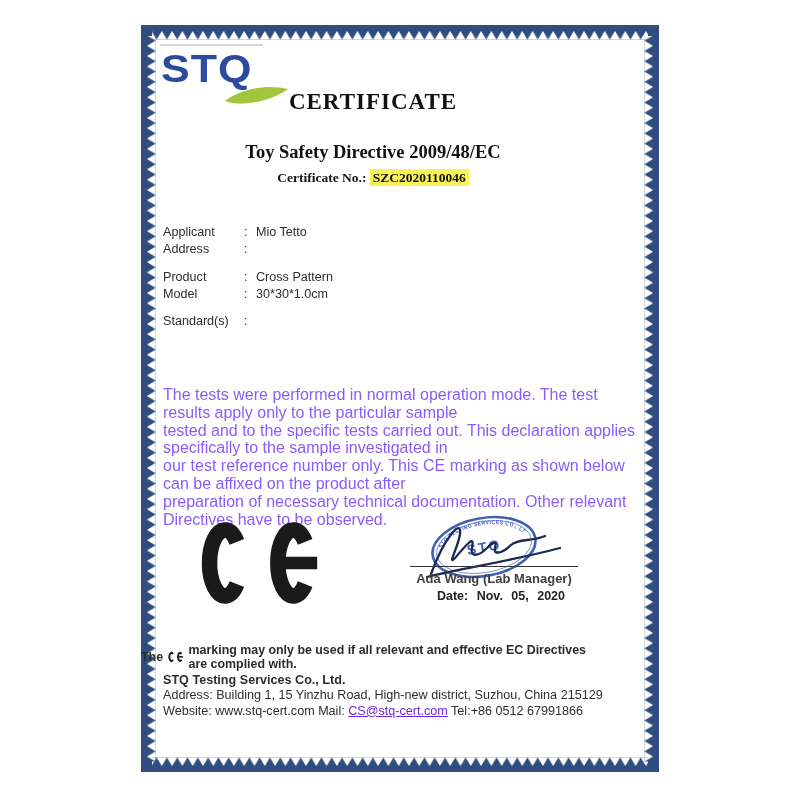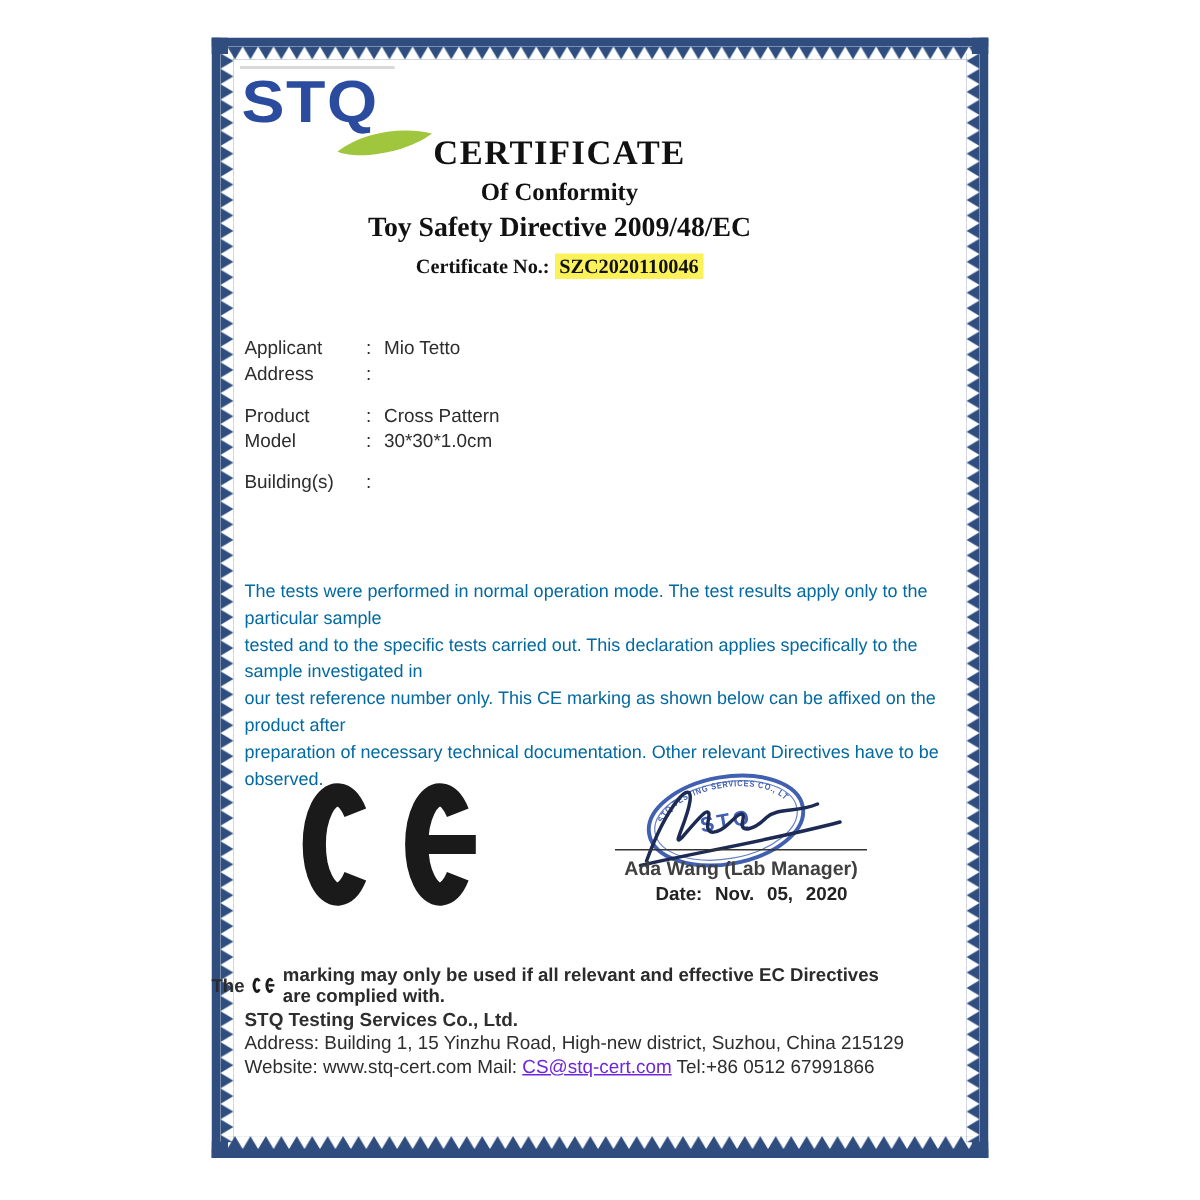--- a/index.html
+++ b/index.html
@@ -35,21 +35,21 @@
   .row-address   { top:17px; }
   .row-product   { top:45px; }
   .row-model     { top:62px; }
   .row-standards { top:89px; }
   .redaction { width:373px; height:9.5px; background:#000; margin-top:2px; }
   .pre { white-space:pre-line; }
   .std-lines { line-height:20px; }
 
   .declaration {
     position:absolute; left:22px; top:361px; width:478px;
-    font-size:12px; line-height:17.8px; color:#0369a1;
+    font-size:16px; line-height:17.8px; color:#8b5cf6;
   }
 
   .ce-svg { position:absolute; left:57px; top:494px; }
   .stamp-svg { position:absolute; left:274px; top:473px; }
   .sig-line { position:absolute; left:269px; top:541px; width:168px; border-top:1.4px solid #333; }
   .sig-name { position:absolute; left:269px; top:546px; width:168px; text-align:center; font-size:13px; font-weight:bold; color:#404040; }
   .sig-date { position:absolute; left:269px; top:564px; width:155px; text-align:right; font-size:12.5px; font-weight:bold; color:#222; word-spacing:5px; }
 
   .ce-note {
     position:absolute; left:0; top:618px; width:100%;
@@ -99,21 +99,20 @@
     <div class="letterhead-rule"></div>
 
     <div class="logo">
       <svg class="logo-swoosh" width="64" height="22" viewBox="0 0 64 22">
         <path d="M0,17 C16,4 44,0 63,5 C46,18 13,23 0,17 Z" fill="#9fc63c"></path>
       </svg>
       <span class="logo-text">STQ</span>
     </div>
 
     <div class="center-line title">CERTIFICATE</div>
-    <div class="center-line subtitle">Of Conformity</div>
     <div class="center-line directive">Toy Safety Directive 2009/48/EC</div>
     <div class="center-line cert-line">
       <span>Certificate No.:</span>
       <span class="hl" style="background:#fbf25a">SZC2020110046</span>
     </div>
 
     <div class="fields">
       <div class="field-row row-applicant">
         <span>Applicant</span>
         <span>:</span>
@@ -128,21 +127,21 @@
         <span>Product</span>
         <span>:</span>
         <span>Cross Pattern</span>
       </div>
       <div class="field-row row-model">
         <span>Model</span>
         <span>:</span>
         <span>30*30*1.0cm</span>
       </div>
       <div class="field-row row-standards">
-        <span>Building(s)</span>
+        <span>Standard(s)</span>
         <span>:</span>
       </div>
     </div>
 
     <div class="declaration pre">The tests were performed in normal operation mode. The test results apply only to the particular sample
 tested and to the specific tests carried out. This declaration applies specifically to the sample investigated in
 our test reference number only. This CE marking as shown below can be affixed on the product after
 preparation of necessary technical documentation. Other relevant Directives have to be observed.</div>
 
     <svg class="ce-svg" width="124" height="90" viewBox="0 0 124 90">

